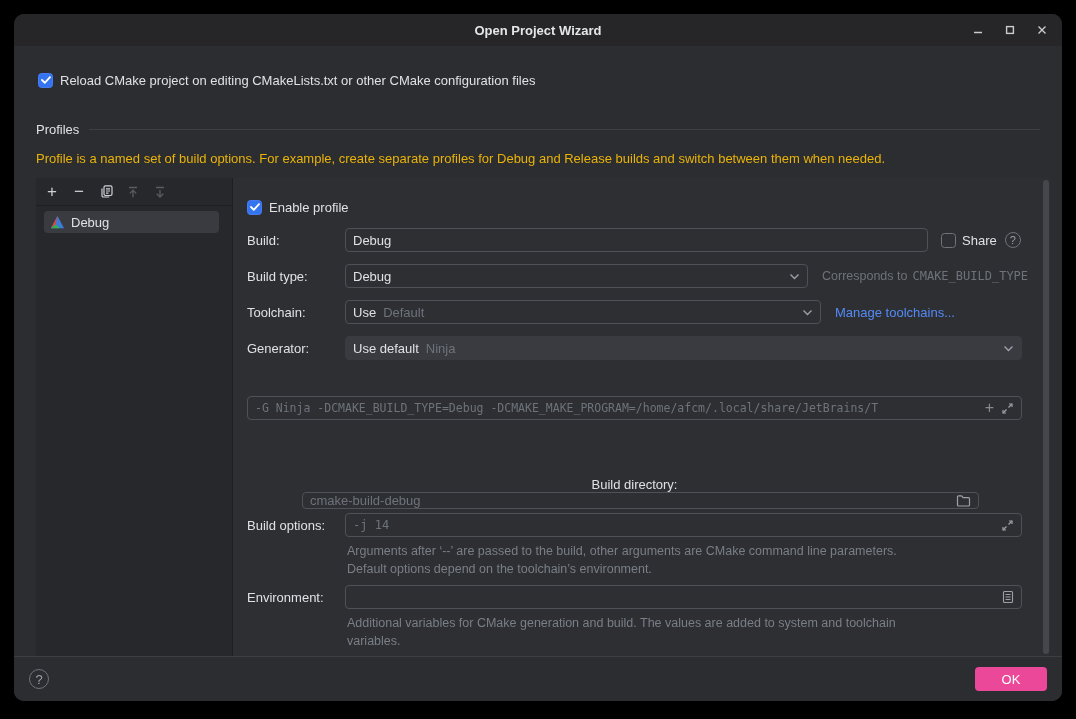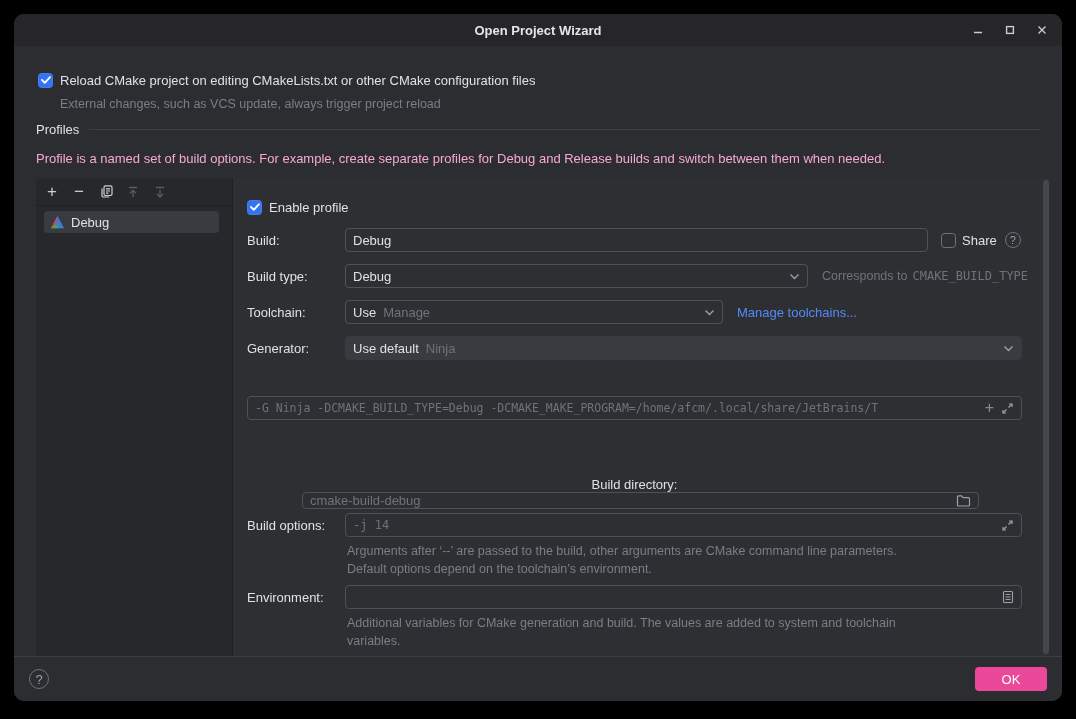--- a/index.html
+++ b/index.html
@@ -26,21 +26,21 @@
   .cb{width:15px;height:15px;border-radius:3.5px;box-sizing:border-box;flex:none;
     display:flex;align-items:center;justify-content:center;}
   .cb.checked{background:#3574f0;border:1px solid #467cf1;}
   .cb.unchecked{border:1.5px solid #6f737a;background:transparent;}
   
   .reload-row{position:absolute;left:24px;top:56px;display:flex;align-items:center;gap:7px;height:20px;}
   .reload-hint{position:absolute;left:46px;top:81px;font-size:12.5px;color:#7a7e87;}
   .profiles-header{position:absolute;left:22px;top:106px;width:1004px;height:18px;
     display:flex;align-items:center;gap:10px;}
   .hr-line{flex:1;height:1px;background:#3d3f43;}
-  .description{position:absolute;left:22px;top:137px;color:#f9a8d4;}
+  .description{position:absolute;left:22px;top:137px;color:#eab308;}
   
   .split{position:absolute;left:22px;top:164px;width:1014px;height:478px;display:flex;}
   .list-panel{width:196px;flex:none;background:#26282b;border-right:1px solid #1e1f22;position:relative;}
   .form-panel{flex:1;background:#2d2f33;position:relative;}
   .list-toolbar{height:27px;display:flex;align-items:center;padding-left:8px;gap:11px;
     border-bottom:1px solid #1e1f22;}
   .tbtn{width:16px;height:16px;display:flex;align-items:center;justify-content:center;
     background:none;border:none;padding:0;color:#ced0d6;font-size:17px;line-height:14px;}
   .list-item{position:absolute;left:8px;right:13px;top:33px;height:22px;background:#393b40;
     border-radius:4px;display:flex;align-items:center;gap:6px;padding:0 6px;box-sizing:border-box;}
@@ -111,21 +111,20 @@
   </div>
 
   <div class="reload-row">
     <span class="cb checked">
       <svg width="10" height="8" viewBox="0 0 10 8">
           <polyline points="1,4 3.8,6.8 9,1.2" fill="none" stroke="#fff" stroke-width="1.8" stroke-linecap="round" stroke-linejoin="round"></polyline>
         </svg>
     </span>
     <span>Reload CMake project on editing CMakeLists.txt or other CMake configuration files</span>
   </div>
-  <div class="reload-hint hint">External changes, such as VCS update, always trigger project reload</div>
 
   <div class="profiles-header">
     <span>Profiles</span>
     <div class="hr-line"></div>
   </div>
   <div class="description">Profile is a named set of build options. For example, create separate profiles for Debug and Release builds and switch between them when needed.</div>
 
   <div class="split">
 
     <div class="list-panel">
@@ -192,23 +191,23 @@
                 <polyline points="1.5,1.5 5.5,5.5 9.5,1.5" fill="none" stroke="#9da0a8" stroke-width="1.4"></polyline>
               </svg>
           </span>
         </div>
         <span class="ghost" style="margin-left:14px;font-size:12.5px;">Corresponds to</span>
         <span class="ghost mono" style="margin-left:5px;font-size:12px;">CMAKE_BUILD_TYPE</span>
       </div>
 
       <div class="frow r-toolchain">
         <span class="flabel">Toolchain:</span>
-        <div class="combo" style="width:378px;">
+        <div class="combo" style="width:476px;">
           <span>Use</span>
-          <span class="ghost">Manage</span>
+          <span class="ghost">Default</span>
           <span class="chev">
             <svg width="11" height="7" viewBox="0 0 11 7">
                 <polyline points="1.5,1.5 5.5,5.5 9.5,1.5" fill="none" stroke="#9da0a8" stroke-width="1.4"></polyline>
               </svg>
           </span>
         </div>
         <button class="link" style="margin-left:14px;">Manage toolchains...</button>
       </div>
 
       <div class="frow r-generator">

